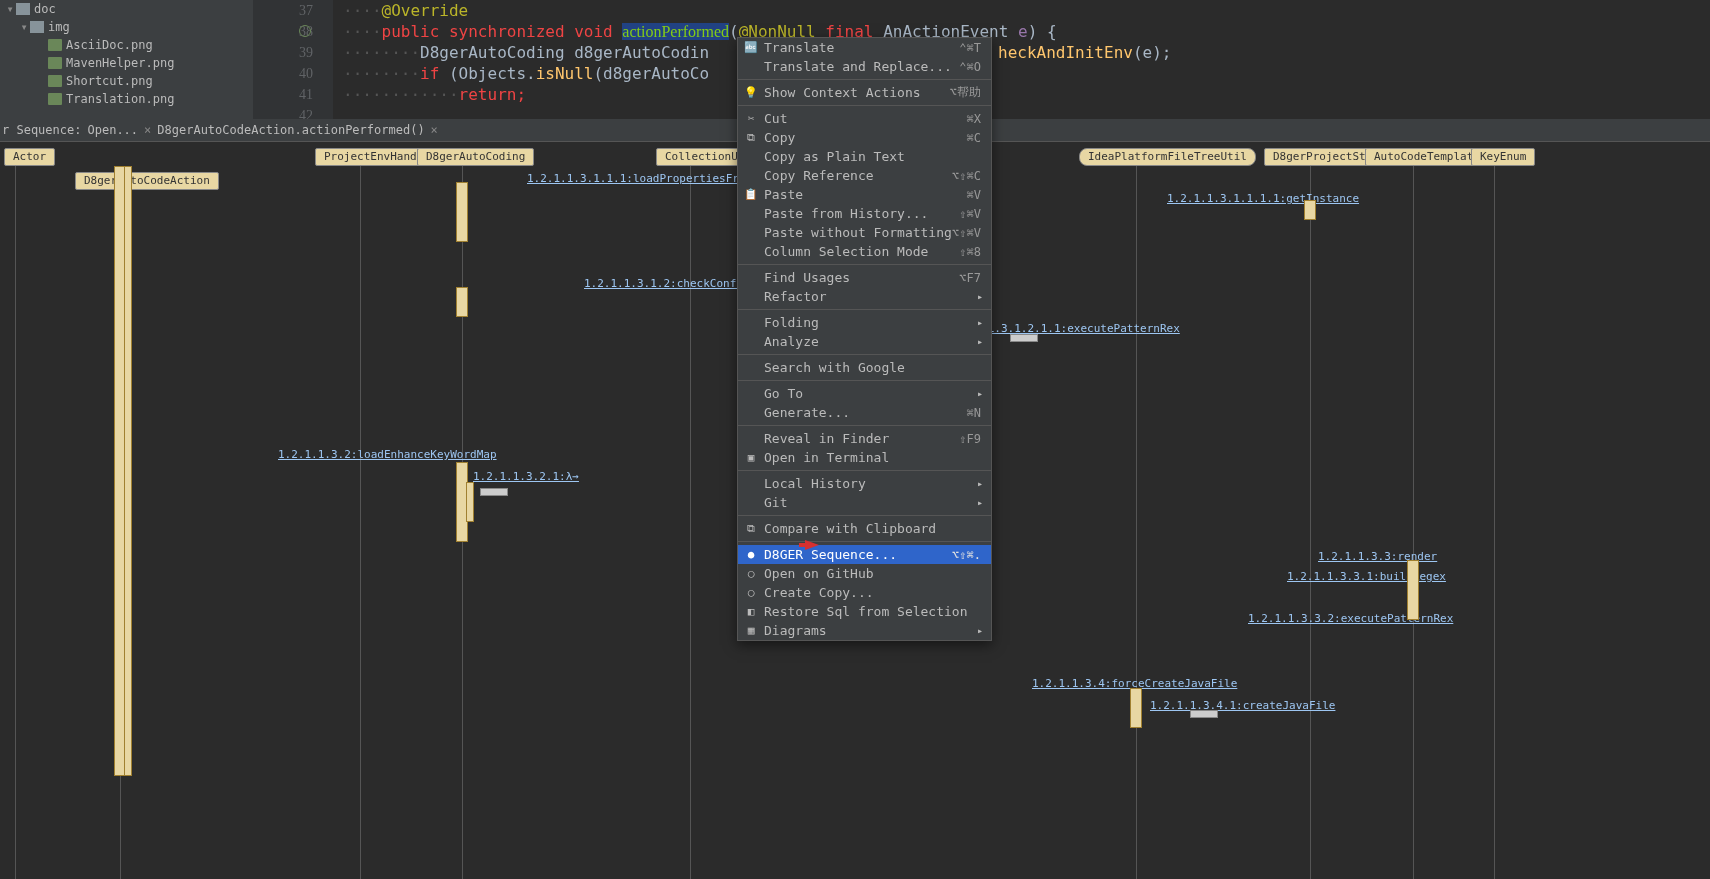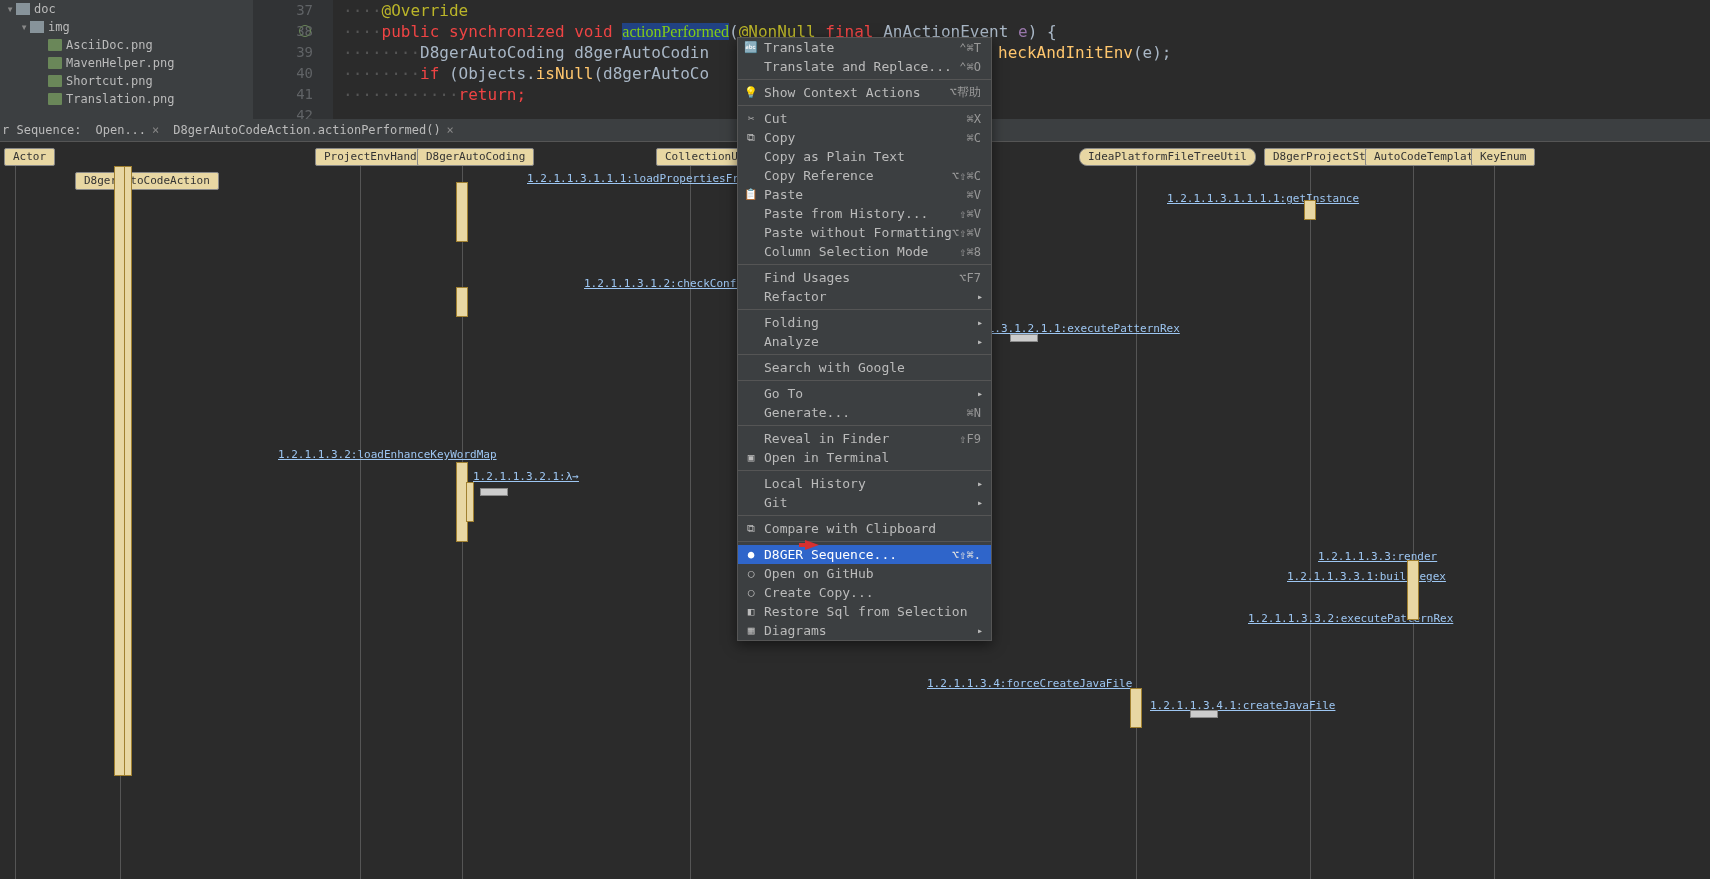--- a/index.html
+++ b/index.html
@@ -10,34 +10,34 @@
 .tree-item { display: flex; align-items: center; height: 18px; padding: 0 4px; color: #bbbbbb; }
 .tree-item .arrow { width: 12px; text-align: center; color: #888; }
 .tree-item .folder-icon { width: 14px; height: 12px; background: #87939a; margin-right: 4px; display: inline-block; }
 .tree-item .file-icon { width: 14px; height: 12px; background: #6a8759; margin-right: 4px; display: inline-block; border-radius: 1px; }
 .indent-1 { padding-left: 18px; }
 .indent-2 { padding-left: 36px; }
 
 
 .code-editor { position: absolute; left: 253px; top: 0; right: 0; height: 119px; background: #2b2b2b; font-size: 16px; line-height: 21px; }
 .gutter { position: absolute; left: 0; top: 0; bottom: 0; width: 80px; background: #313335; color: #606366; text-align: right; padding-right: 20px; font-size: 14px; }
-.gutter .ln { height: 21px; position: relative; }
+.gutter .ln { height: 21px; position: relative; font-family: Liberation Serif, serif; }
 .gutter .gutter-mark { position: absolute; right: 2px; top: 4px; width: 12px; height: 12px; border: 1px solid #6a8759; border-radius: 50%; }
 .code-lines { position: absolute; left: 90px; top: 0; right: 0; white-space: pre; }
 .code-lines .line { height: 21px; }
 .kw-orange { color: #ef4444; }
 .kw-yellow { color: #bbb529; }
 .kw-purple { color: #9876aa; }
 .kw-white { color: #a9b7c6; }
 .kw-sel { background: #214283; color: #84cc16; font-family: Liberation Serif, serif; }
 .kw-method { color: #ffc66d; }
 .dots { color: #555; }
 
 
-.tabs-bar { position: absolute; left: 0; top: 119px; right: 0; height: 23px; background: #3c3f41; border-bottom: 1px solid #555; display: flex; align-items: center; font-size: 12px; padding-left: 2px; gap: 14px; }
+.tabs-bar { position: absolute; left: 0; top: 119px; right: 0; height: 23px; background: #3c3f41; border-bottom: 1px solid #555; display: flex; align-items: center; font-size: 12px; padding-left: 2px; gap: 6px; }
 .tab { display: flex; align-items: center; gap: 6px; color: #bbb; }
 .tab.has-close::after { content: "×"; color: #888; }
 
 
 .diagram { position: absolute; left: 0; top: 142px; right: 0; bottom: 0; background: #2b2b2b; }
 .diagram-header { position: relative; height: 24px; }
 .participant { position: absolute; top: 6px; height: 18px; background: #e8d7a3; color: #333; font-size: 11px; padding: 1px 8px; border: 1px solid #888; border-radius: 2px; white-space: nowrap; }
 .lifeline { position: absolute; top: 24px; bottom: 0; width: 1px; background: #555; }
 .activation { position: absolute; width: 12px; background: #e8d7a3; border: 1px solid #a08030; }
 .msg-label { position: absolute; color: #9dc6f2; font-size: 11px; text-decoration: underline; white-space: nowrap; }
@@ -137,21 +137,21 @@
   <div id="messages">
       <div class="msg-label" style="left: 527px; top: 30px;">1.2.1.1.3.1.1.1:loadPropertiesFromRootReso</div>
       <div class="msg-label" style="left: 1167px; top: 50px;">1.2.1.1.3.1.1.1.1:getInstance</div>
       <div class="msg-label" style="left: 584px; top: 135px;">1.2.1.1.3.1.2:checkConfigTakeE</div>
       <div class="msg-label" style="left: 948px; top: 180px;">1.2.1.1.3.1.2.1.1:executePatternRex</div>
       <div class="msg-label" style="left: 278px; top: 306px;">1.2.1.1.3.2:loadEnhanceKeyWordMap</div>
       <div class="msg-label" style="left: 473px; top: 328px;">1.2.1.1.3.2.1:λ→</div>
       <div class="msg-label" style="left: 1318px; top: 408px;">1.2.1.1.3.3:render</div>
       <div class="msg-label" style="left: 1287px; top: 428px;">1.2.1.1.3.3.1:buildRegex</div>
       <div class="msg-label" style="left: 1248px; top: 470px;">1.2.1.1.3.3.2:executePatternRex</div>
-      <div class="msg-label" style="left: 927px; top: 535px; text-align: right;">1.2.1.1.3.4:forceCreateJavaFile</div>
+      <div class="msg-label" style="left: 1032px; top: 535px; text-align: right;">1.2.1.1.3.4:forceCreateJavaFile</div>
       <div class="msg-label" style="left: 1150px; top: 557px;">1.2.1.1.3.4.1:createJavaFile</div>
     </div>
 
   <div class="activation" style="left:114px; top:24px; height:610px;"></div>
   <div class="activation" style="left:124px; top:24px; height:610px; width:8px;"></div>
   <div class="activation" style="left:456px; top:40px; height:60px;"></div>
   <div class="activation" style="left:1304px; top:58px; height:20px;"></div>
   <div class="activation" style="left:456px; top:145px; height:30px;"></div>
   <div class="activation" style="left:456px; top:320px; height:80px;"></div>
   <div class="activation" style="left:466px; top:340px; height:40px; width:8px;"></div>

